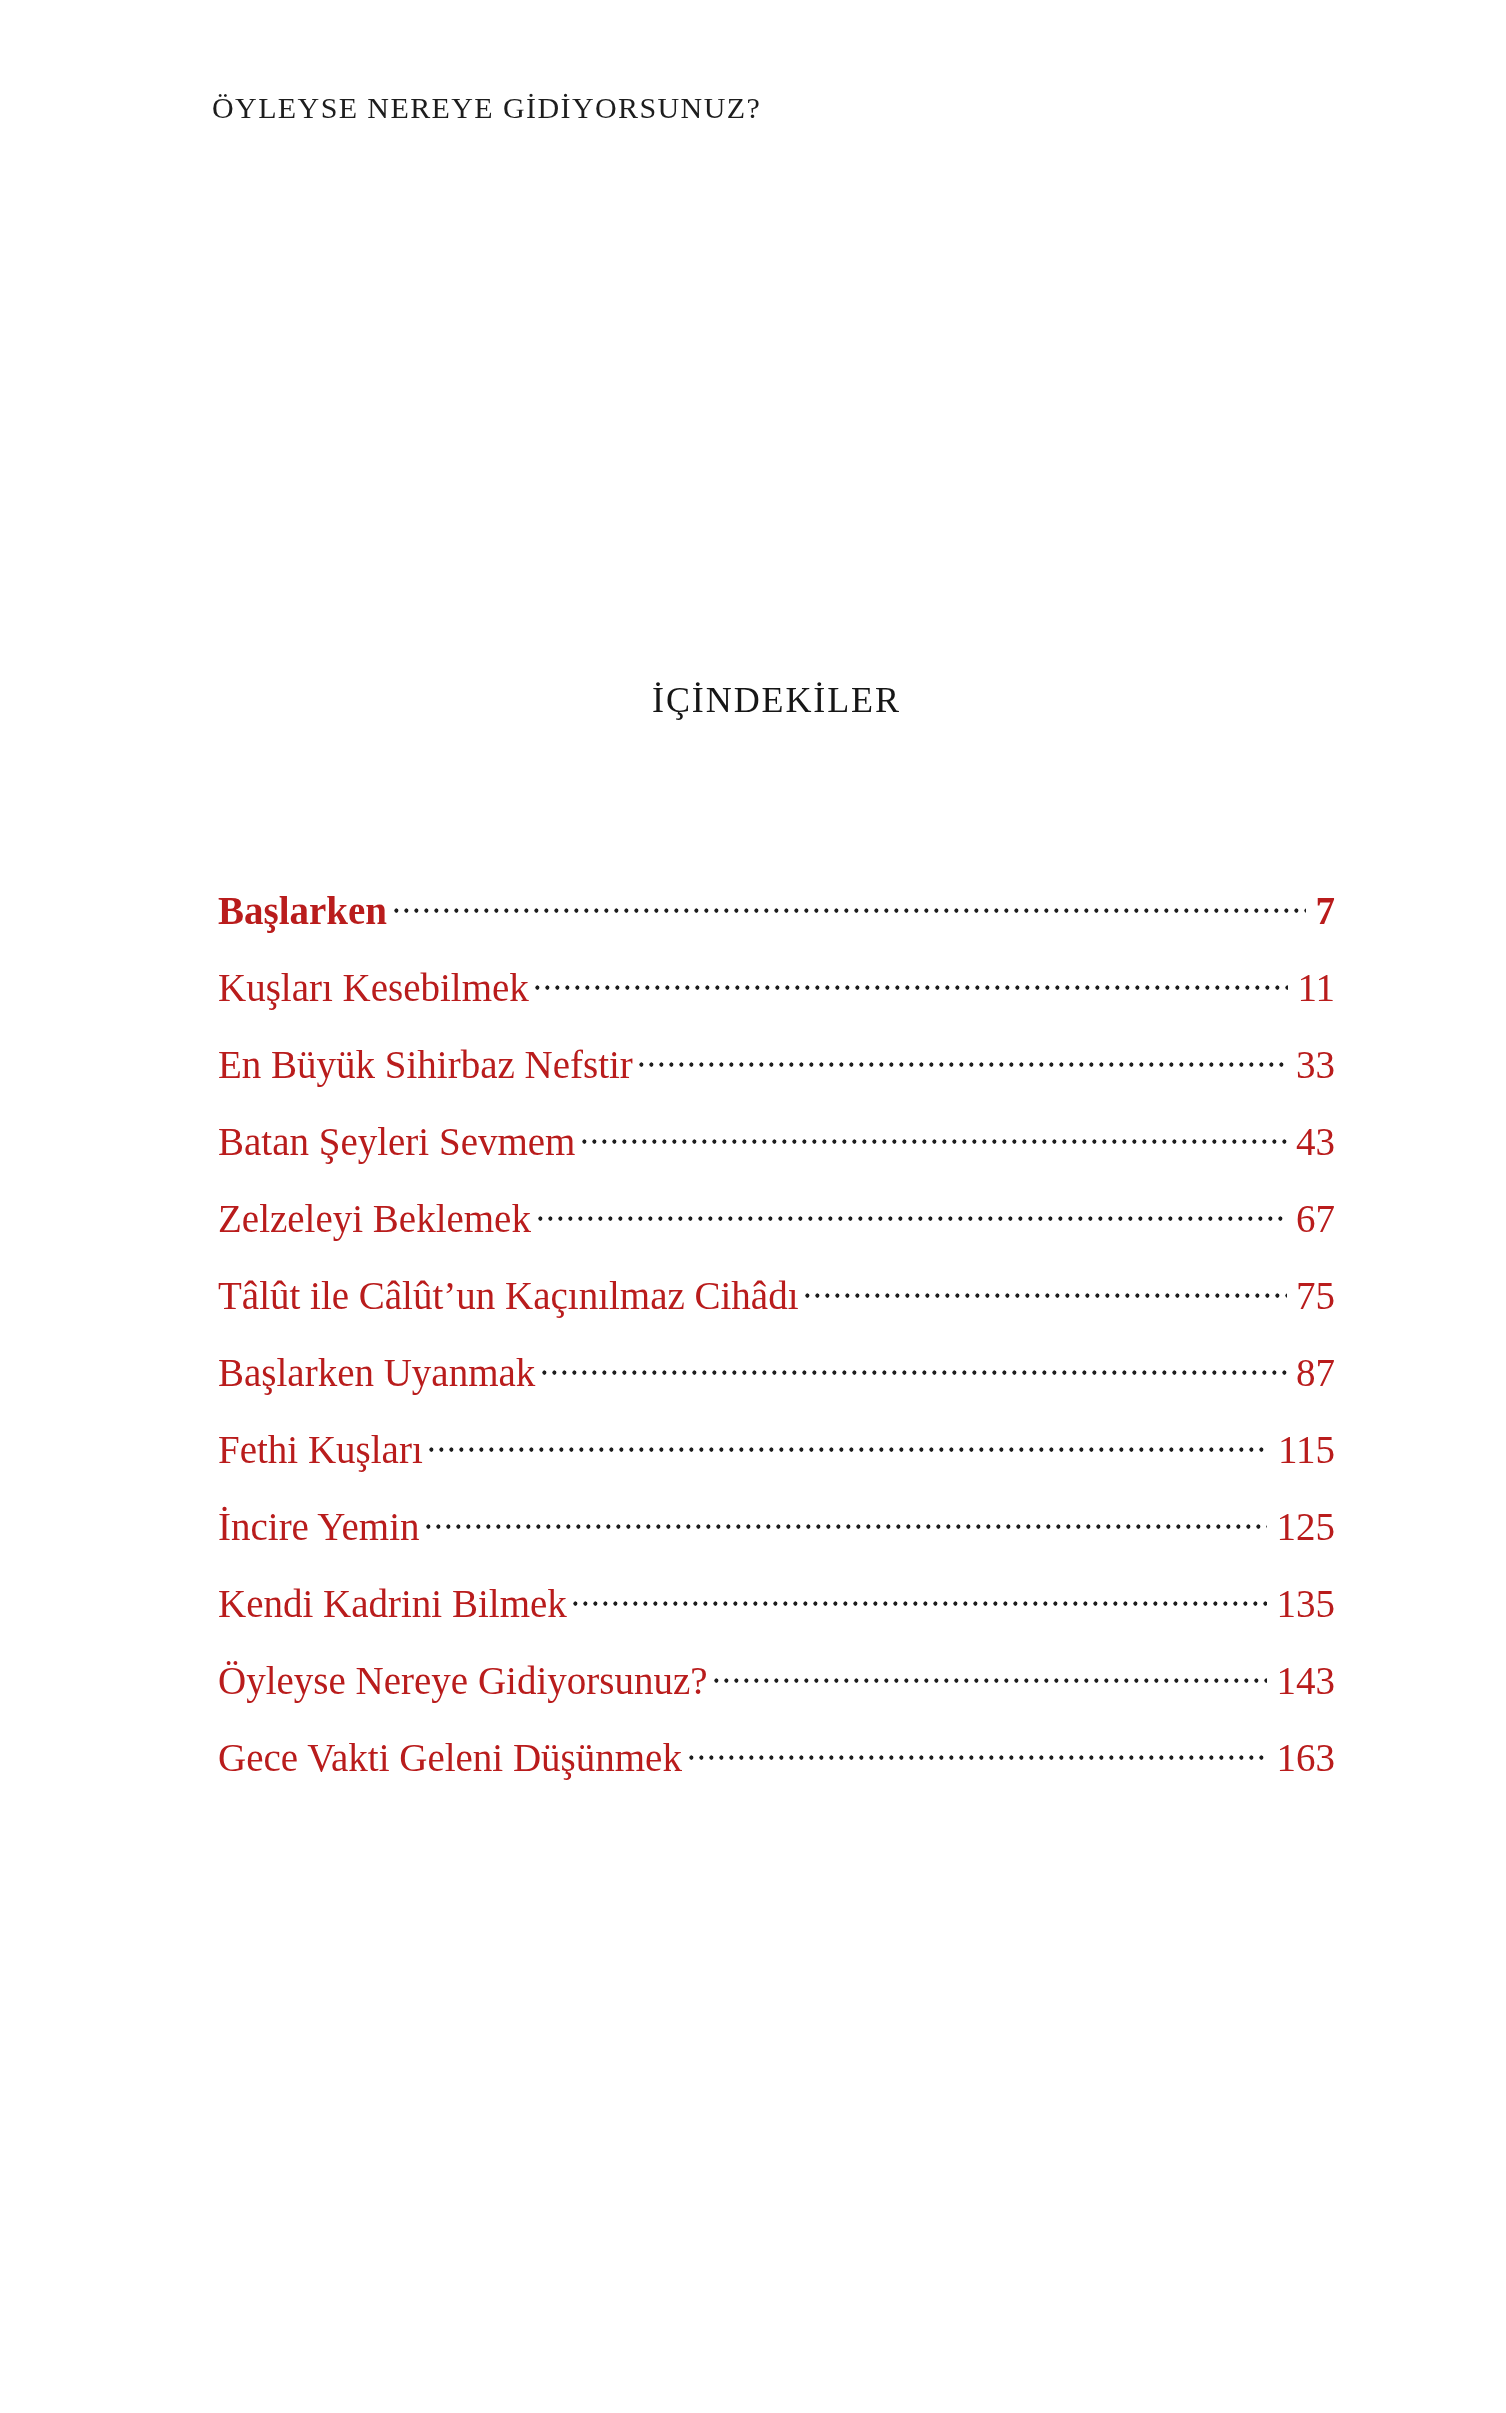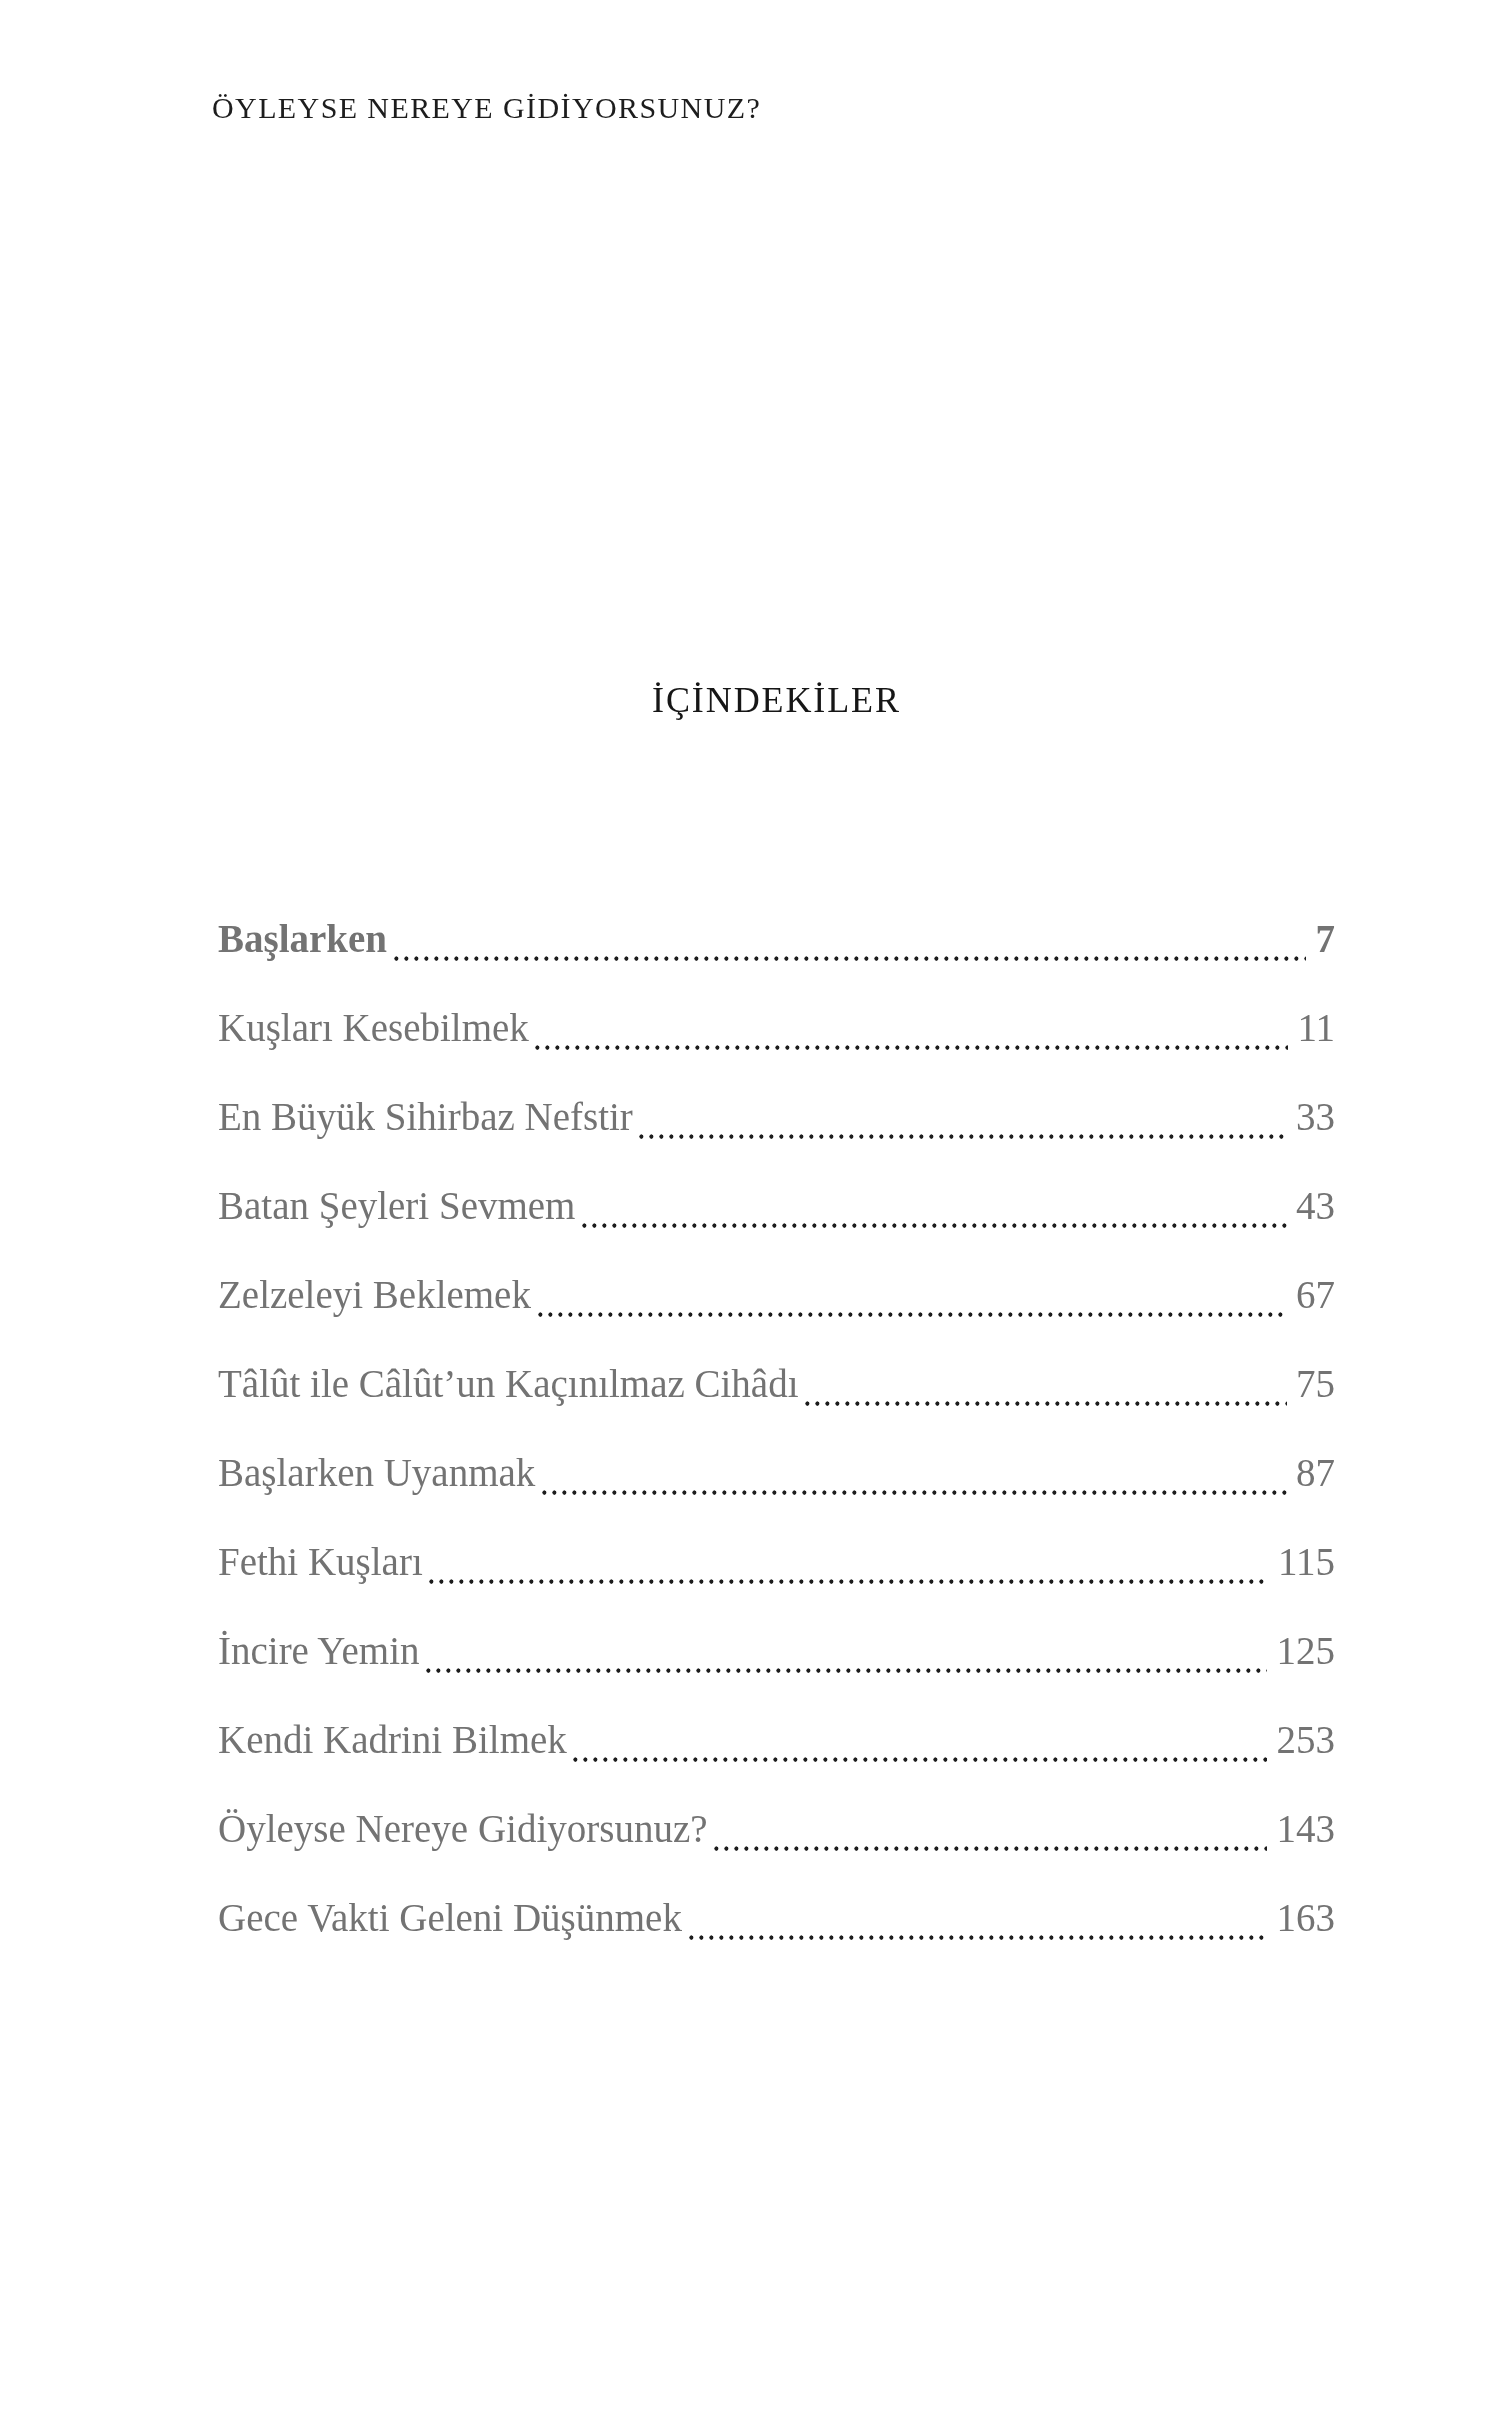--- a/index.html
+++ b/index.html
@@ -44,26 +44,25 @@
     color: #161616;
   }
   .toc {
     position: absolute;
     left: 218px;
     top: 872px;
     width: 1117px;
   }
   .toc-row {
     display: flex;
-    align-items: flex-end;
+    align-items: center;
     height: 77px;
     font-size: 39px;
-    color: #737373;
+    color: #b91c1c;
     white-space: nowrap;
-    margin-top: 12px;
   }
   .toc-row.bold {
     font-weight: bold;
   }
   .toc-label {
     flex: 0 0 auto;
   }
   .leader {
     flex: 1 1 auto;
     height: 4.7px;
@@ -128,21 +127,21 @@
     <span class="toc-page">115</span>
   </div>
       <div class="toc-row">
     <span class="toc-label">İncire Yemin</span>
     <span class="leader"></span>
     <span class="toc-page">125</span>
   </div>
       <div class="toc-row">
     <span class="toc-label">Kendi Kadrini Bilmek</span>
     <span class="leader"></span>
-    <span class="toc-page">253</span>
+    <span class="toc-page">135</span>
   </div>
       <div class="toc-row">
     <span class="toc-label">Öyleyse Nereye Gidiyorsunuz?</span>
     <span class="leader"></span>
     <span class="toc-page">143</span>
   </div>
       <div class="toc-row">
     <span class="toc-label">Gece Vakti Geleni Düşünmek</span>
     <span class="leader"></span>
     <span class="toc-page">163</span>

